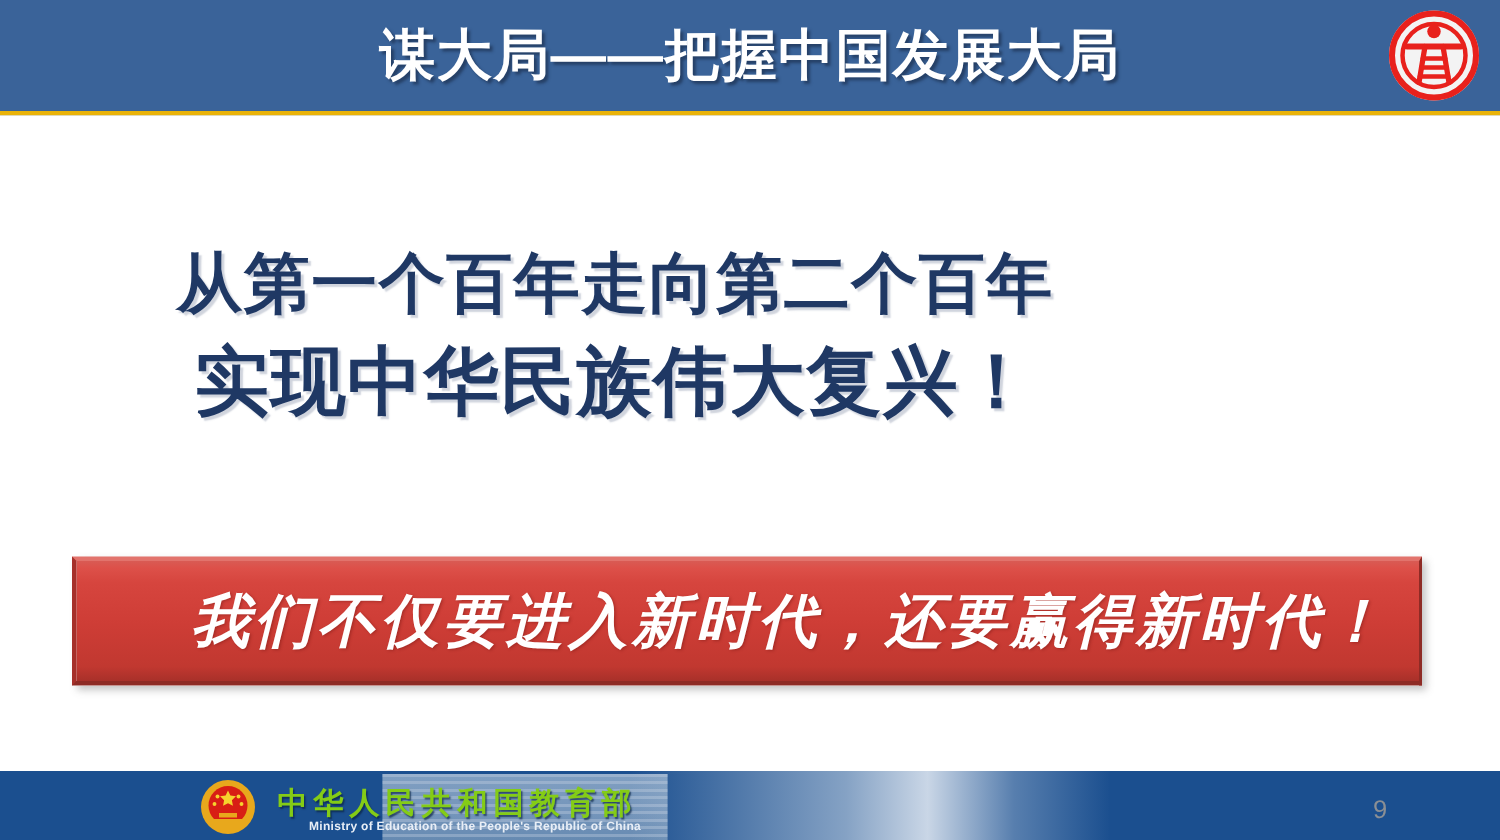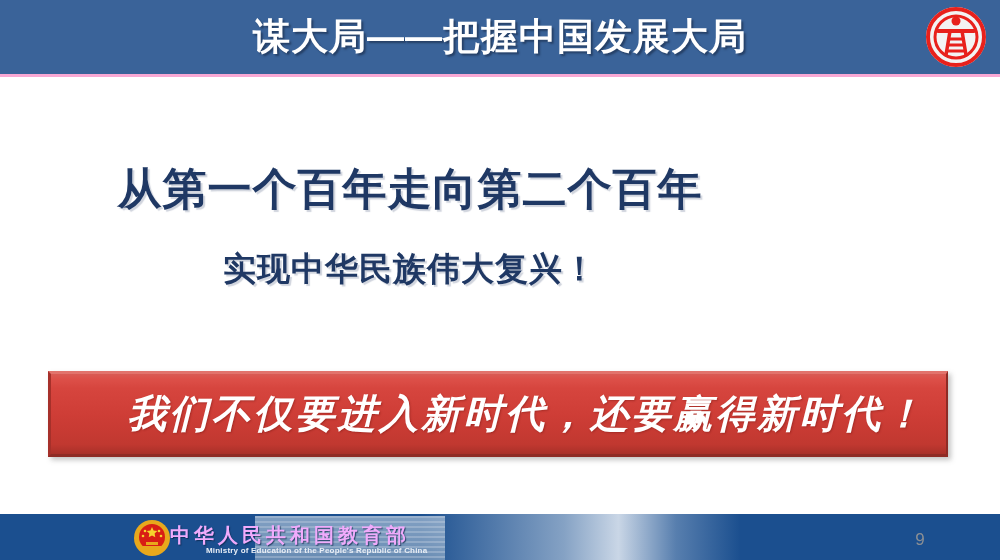--- a/index.html
+++ b/index.html
@@ -21,21 +21,21 @@
   }
 
   
   .header-bar {
     position: absolute;
     left: 0;
     top: 0;
     width: 1000px;
     height: 77px;
     background: #3a6399;
-    border-bottom: 3px solid #f9a8d4;
+    border-bottom: 3px solid #eab308;
     box-sizing: border-box;
     padding-left: 48px;
   }
   .header-title {
     position: absolute;
     left: 0;
     top: 0;
     width: 1000px;
     height: 74px;
     line-height: 74px;
@@ -74,22 +74,22 @@
     font-weight: bold;
     white-space: nowrap;
     text-shadow: 2px 2px 1px rgba(150,160,180,0.45);
   }
   .main-line-1 {
     top: 83px;
     font-size: 44px;
     letter-spacing: 1px;
   }
   .main-line-2 {
-    top: 170px;
-    font-size: 33px;
+    top: 144px;
+    font-size: 50px;
     letter-spacing: 1px;
   }
 
   
   .red-banner {
     position: absolute;
     left: 48px;
     top: 371px;
     width: 900px;
     height: 86px;
@@ -167,23 +167,23 @@
   .footer-emblem {
     position: absolute;
     left: 132px;
     top: 4px;
     width: 40px;
     height: 40px;
   }
   .footer-emblem svg { display: block; }
   .footer-moe-cn {
     position: absolute;
-    left: 170px;
+    left: 185px;
     top: 8px;
-    color: #f0abfc;
+    color: #84cc16;
     font-size: 20px;
     font-weight: bold;
     letter-spacing: 4px;
     text-shadow: 1px 1px 1px rgba(10,35,70,0.7);
     white-space: nowrap;
     font-family: Liberation Serif, serif;
   }
   .footer-moe-en {
     position: absolute;
     left: 186px;

